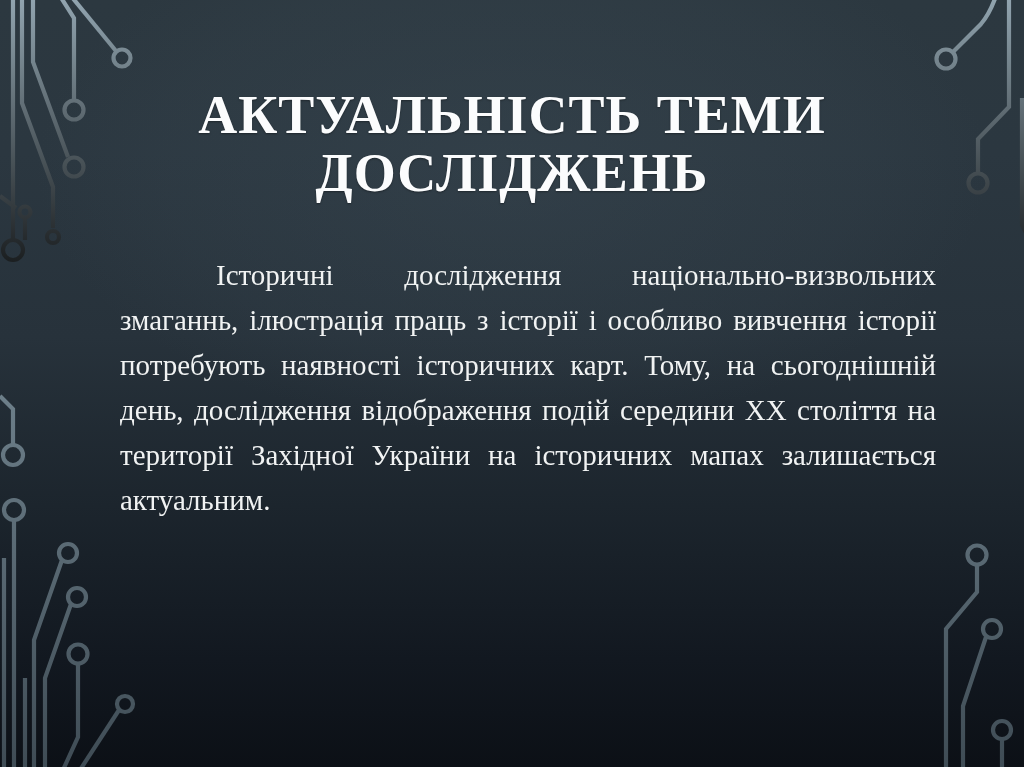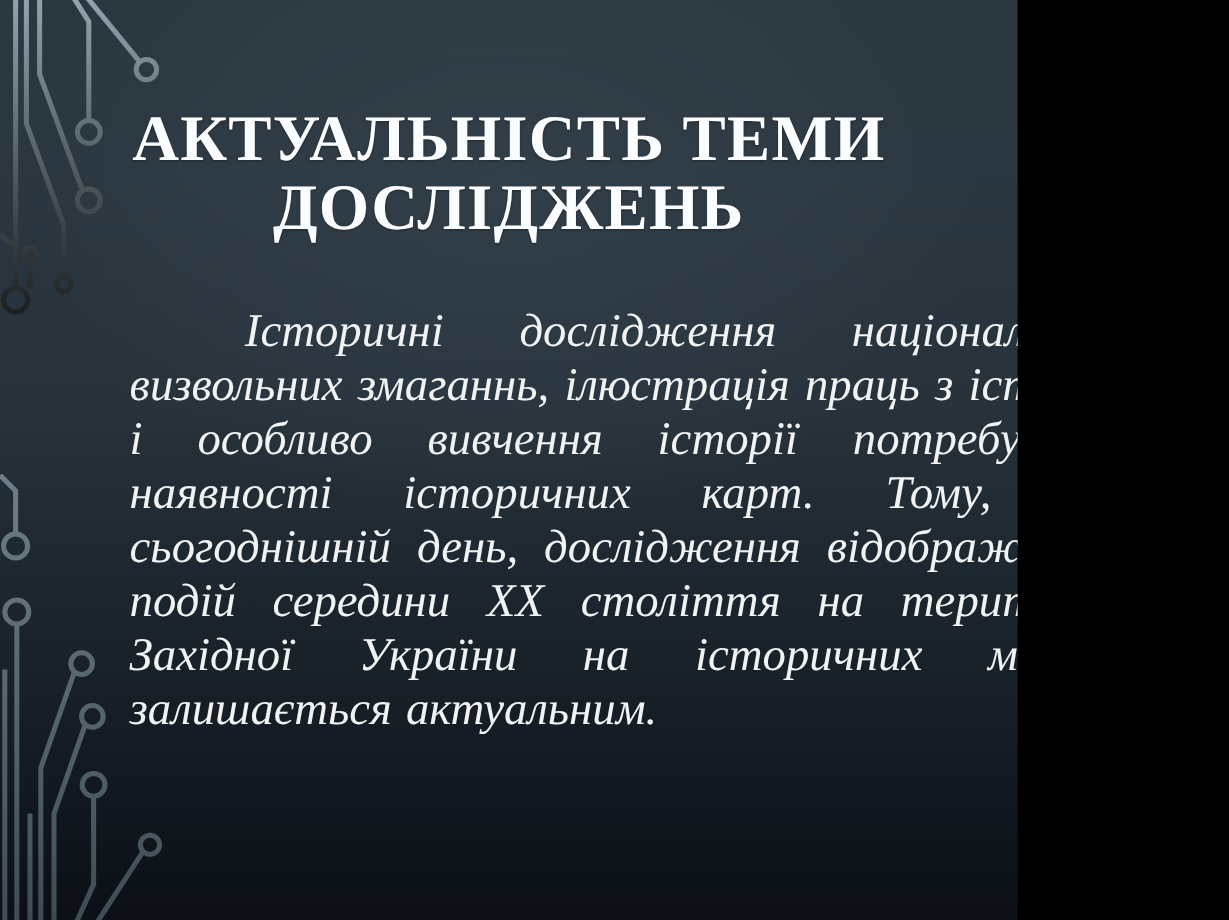--- a/index.html
+++ b/index.html
@@ -2,21 +2,21 @@
 <html><head>
 <meta charset="utf-8">
 <style>
   html, body {
     margin: 0;
     padding: 0;
     background: #000;
   }
   .slide {
     position: relative;
-    width: 848px;
+    width: 1024px;
     height: 767px;
     overflow: hidden;
     font-family: "Liberation Serif", "DejaVu Serif", serif;
     background:
       radial-gradient(ellipse 62% 46% at 50% 22%, rgba(66,82,93,0.30) 0%, rgba(66,82,93,0.12) 55%, rgba(66,82,93,0) 75%),
       linear-gradient(180deg, #2c3840 0%, #2b3740 20%, #27323b 44%, #1c252d 66%, #121820 86%, #0c1016 100%);
   }
   .traces {
     position: absolute;
     top: 0; left: 0;
@@ -33,29 +33,28 @@
     font-size: 54px;
     line-height: 58px;
     font-weight: bold;
     letter-spacing: 1px;
     color: #fbfcfd;
     text-shadow: 0 1px 2px rgba(0,0,0,0.35);
   }
   .body-text {
     position: absolute;
     top: 253px;
-    left: 108px;
+    left: 120px;
     width: 816px;
-    font-size: 39px;
+    font-size: 29px;
     line-height: 45px;
     color: #f1f3f3;
     text-align: justify;
     text-indent: 96px;
     word-spacing: 2px;
-    font-style: italic;
   }
 </style>
 </head>
 <body>
 
 <div class="slide">
 
   <svg class="traces" viewBox="0 0 1024 767" xmlns="http://www.w3.org/2000/svg">
     <defs>
       <linearGradient id="traceGrad" x1="0" y1="0" x2="0" y2="767" gradientUnits="userSpaceOnUse">

